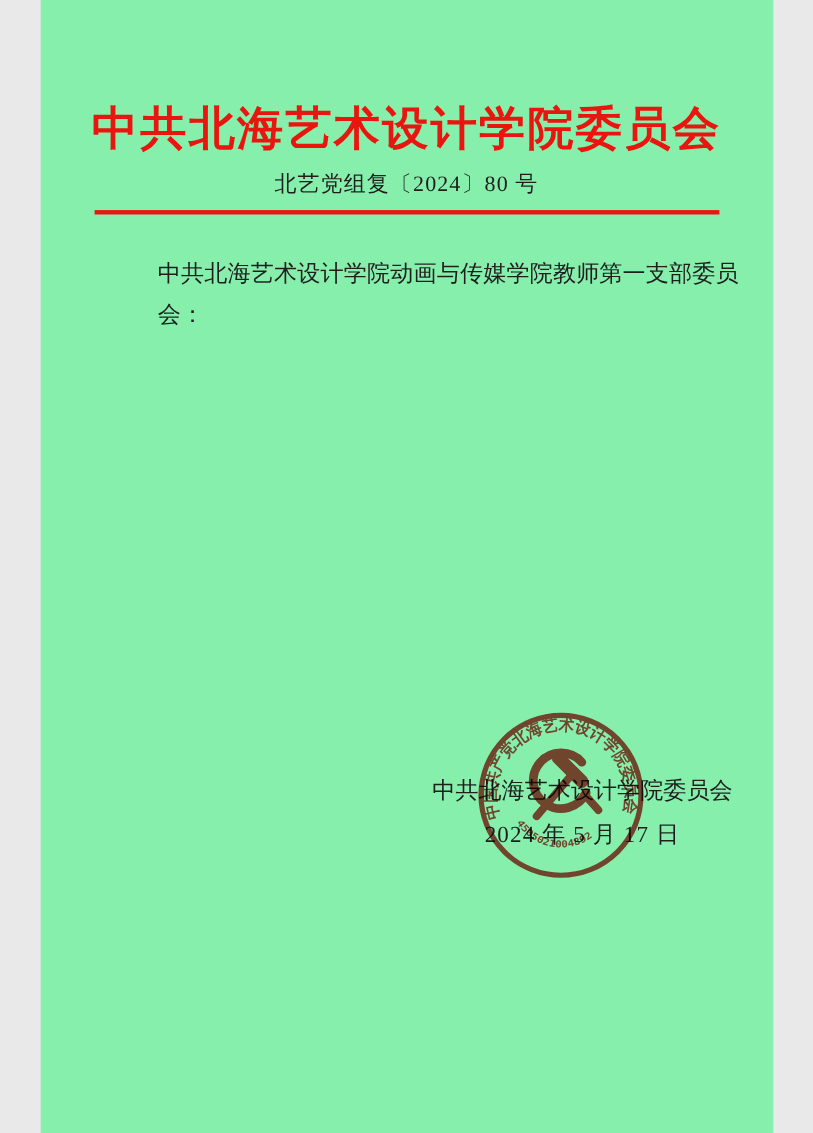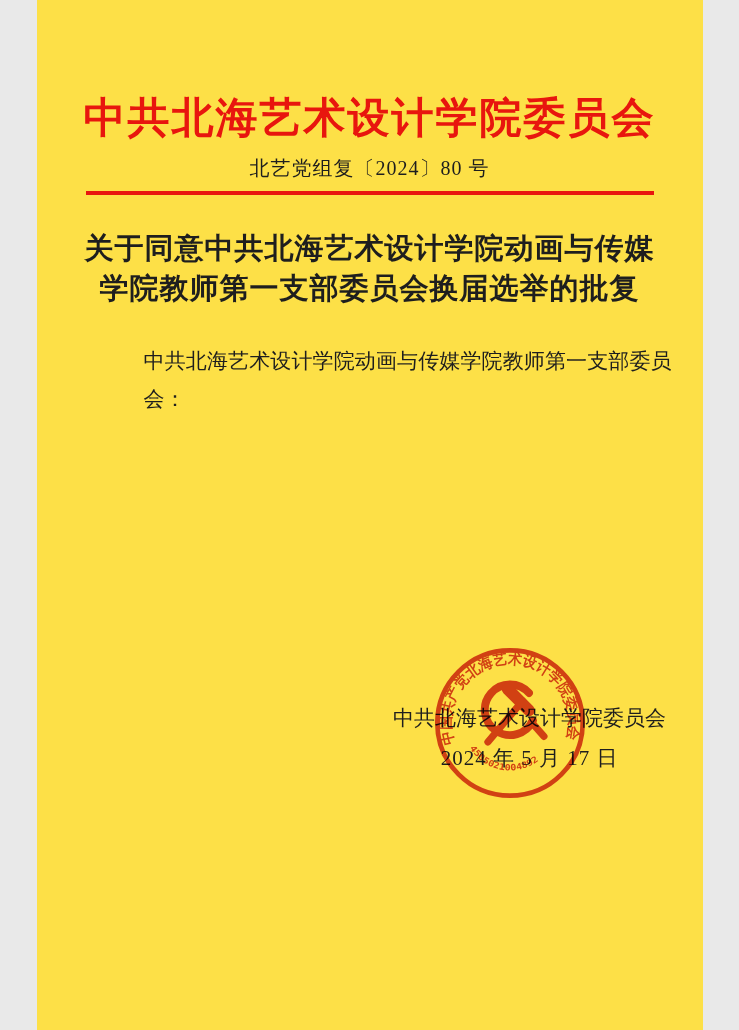--- a/index.html
+++ b/index.html
@@ -1,21 +1,21 @@
 <!DOCTYPE html>
 <html><head>
 <meta charset="utf-8">
 <style>
   html, body { margin: 0; padding: 0; background: #e9e9e9; }
   .page {
     position: relative;
     width: 666px;
     height: 1030px;
     margin: 0 auto;
-    background: #fde047;
+    background: #86efac;
     font-family: "Liberation Serif", "DejaVu Serif", serif;
     color: #1e1e1e;
     overflow: hidden;
   }
   .org-title {
     padding-top: 92px;
     text-align: center;
     color: #e8160e;
     font-size: 42px;
     font-weight: bold;
@@ -80,24 +80,20 @@
 <body>
 
 <div class="page">
 
   <div class="org-title">中共北海艺术设计学院委员会</div>
 
   <div class="doc-number">北艺党组复〔2024〕80 号</div>
 
   <div class="red-rule"></div>
 
-  <div class="doc-title">
-    <div>关于同意中共北海艺术设计学院动画与传媒</div>
-    <div>学院教师第一支部委员会换届选举的批复</div>
-  </div>
 
   <div class="body-text">
     <p>中共北海艺术设计学院动画与传媒学院教师第一支部委员会：</p>
   </div>
 
   <div class="closing">
     <div>中共北海艺术设计学院委员会</div>
     <div class="date">2024 年 5 月 17 日</div>
   </div>
 

